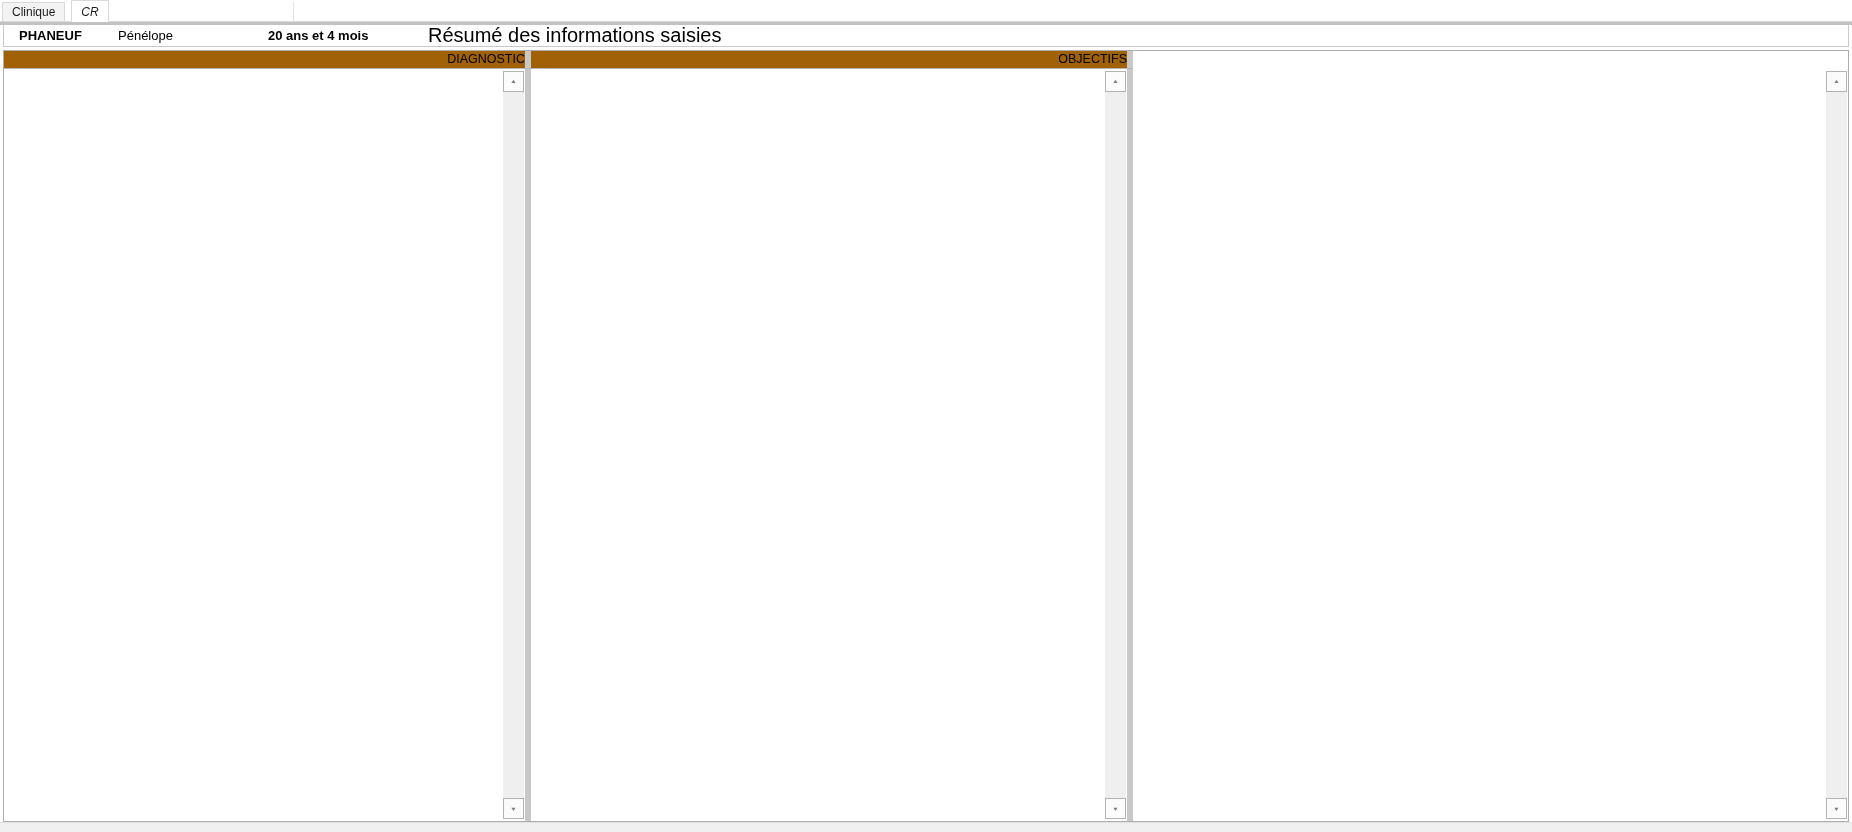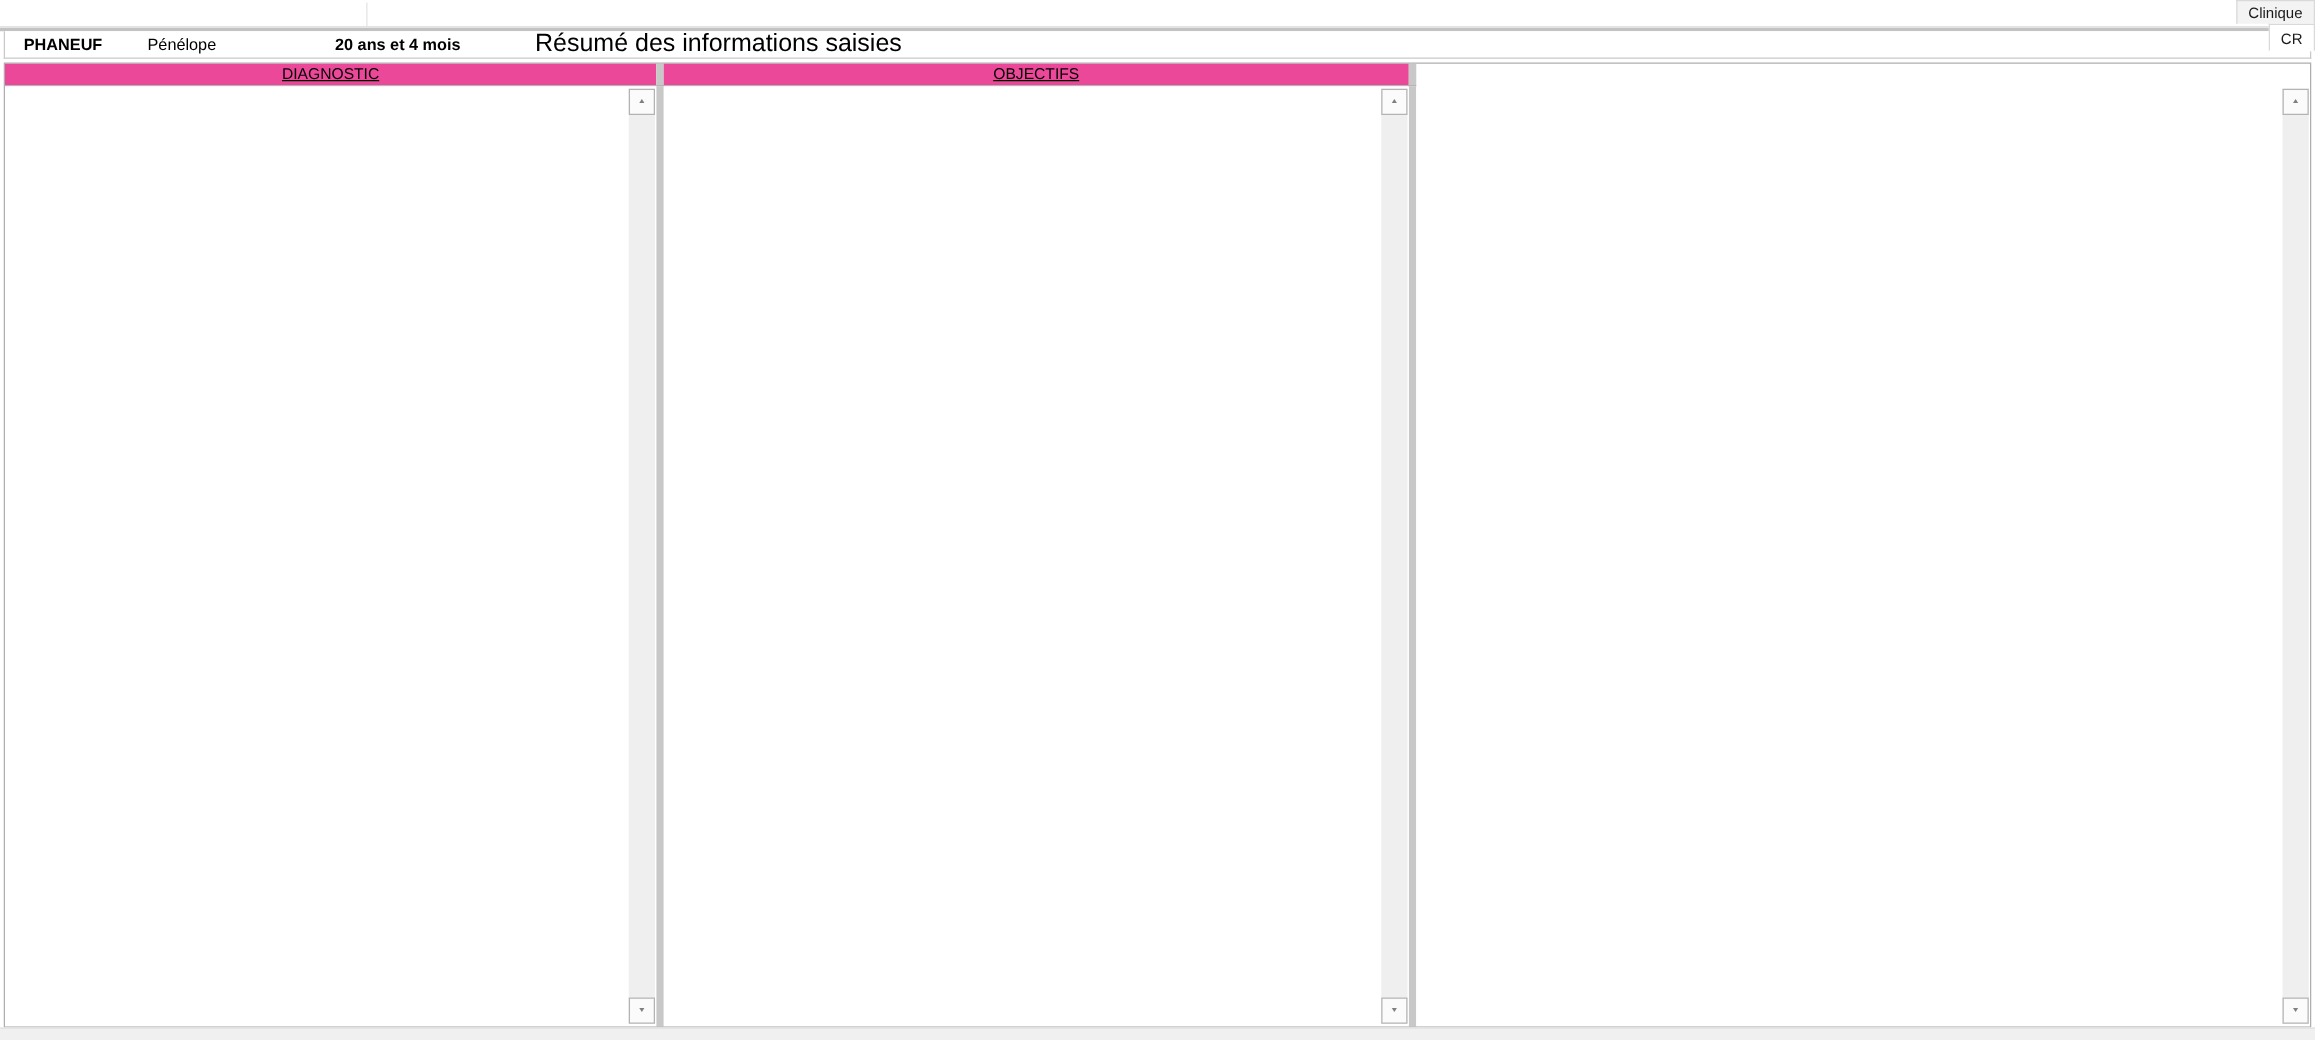--- a/index.html
+++ b/index.html
@@ -11,21 +11,20 @@
   }
 
   
   .tabstrip {
     height: 22px;
     background: #ffffff;
     display: flex;
     align-items: flex-end;
     border-bottom: 1px solid #d9d9d9;
     position: relative;
-    flex-direction: column;
   }
   .tab {
     font-size: 12px;
     color: #1b1b1b;
     padding: 2px 9px 3px 9px;
     border: 1px solid #d9d9d9;
     border-bottom: none;
     margin-left: 2px;
     cursor: default;
     white-space: nowrap;
@@ -35,20 +34,21 @@
     height: 19px;
   }
   .tab.active {
     background: #ffffff;
     height: 22px;
     margin-bottom: -1px;
     border-bottom: 1px solid #ffffff;
     padding-top: 4px;
     margin-left: 6px;
     z-index: 2;
+    font-style: italic;
   }
   .tabstrip-edge {
     position: absolute;
     left: 293px; top: 2px; bottom: 0;
     width: 1px;
     background: #e3e3e3;
   }
 
   
   .topband { height: 3px; background: #c2c2c2; }
@@ -72,28 +72,27 @@
     margin: 0 3px;
     border: 1px solid #aeaeae;
     background: #ffffff;
   }
   .hdr-row, .body-row {
     display: grid;
     grid-template-columns: 521px 6px 596px 6px 715px;
   }
   .hdr-row { height: 18px; }
   .hdr-cell {
-    background: #ec4899;
+    background: #a16207;
     border-bottom: 1px solid #b5b5b5;
-    text-align: center;
+    text-align: right;
     font-size: 12.5px;
     color: #000000;
     line-height: 17px;
     overflow: hidden;
-    text-decoration: underline;
   }
   .divider { background: #c8c8c8; }
   .hdr-row .divider { border-bottom: 1px solid #b5b5b5; }
 
   .body-row { height: 752px; }
   .cell {
     position: relative;
     background: #ffffff;
     overflow: hidden;
   }

